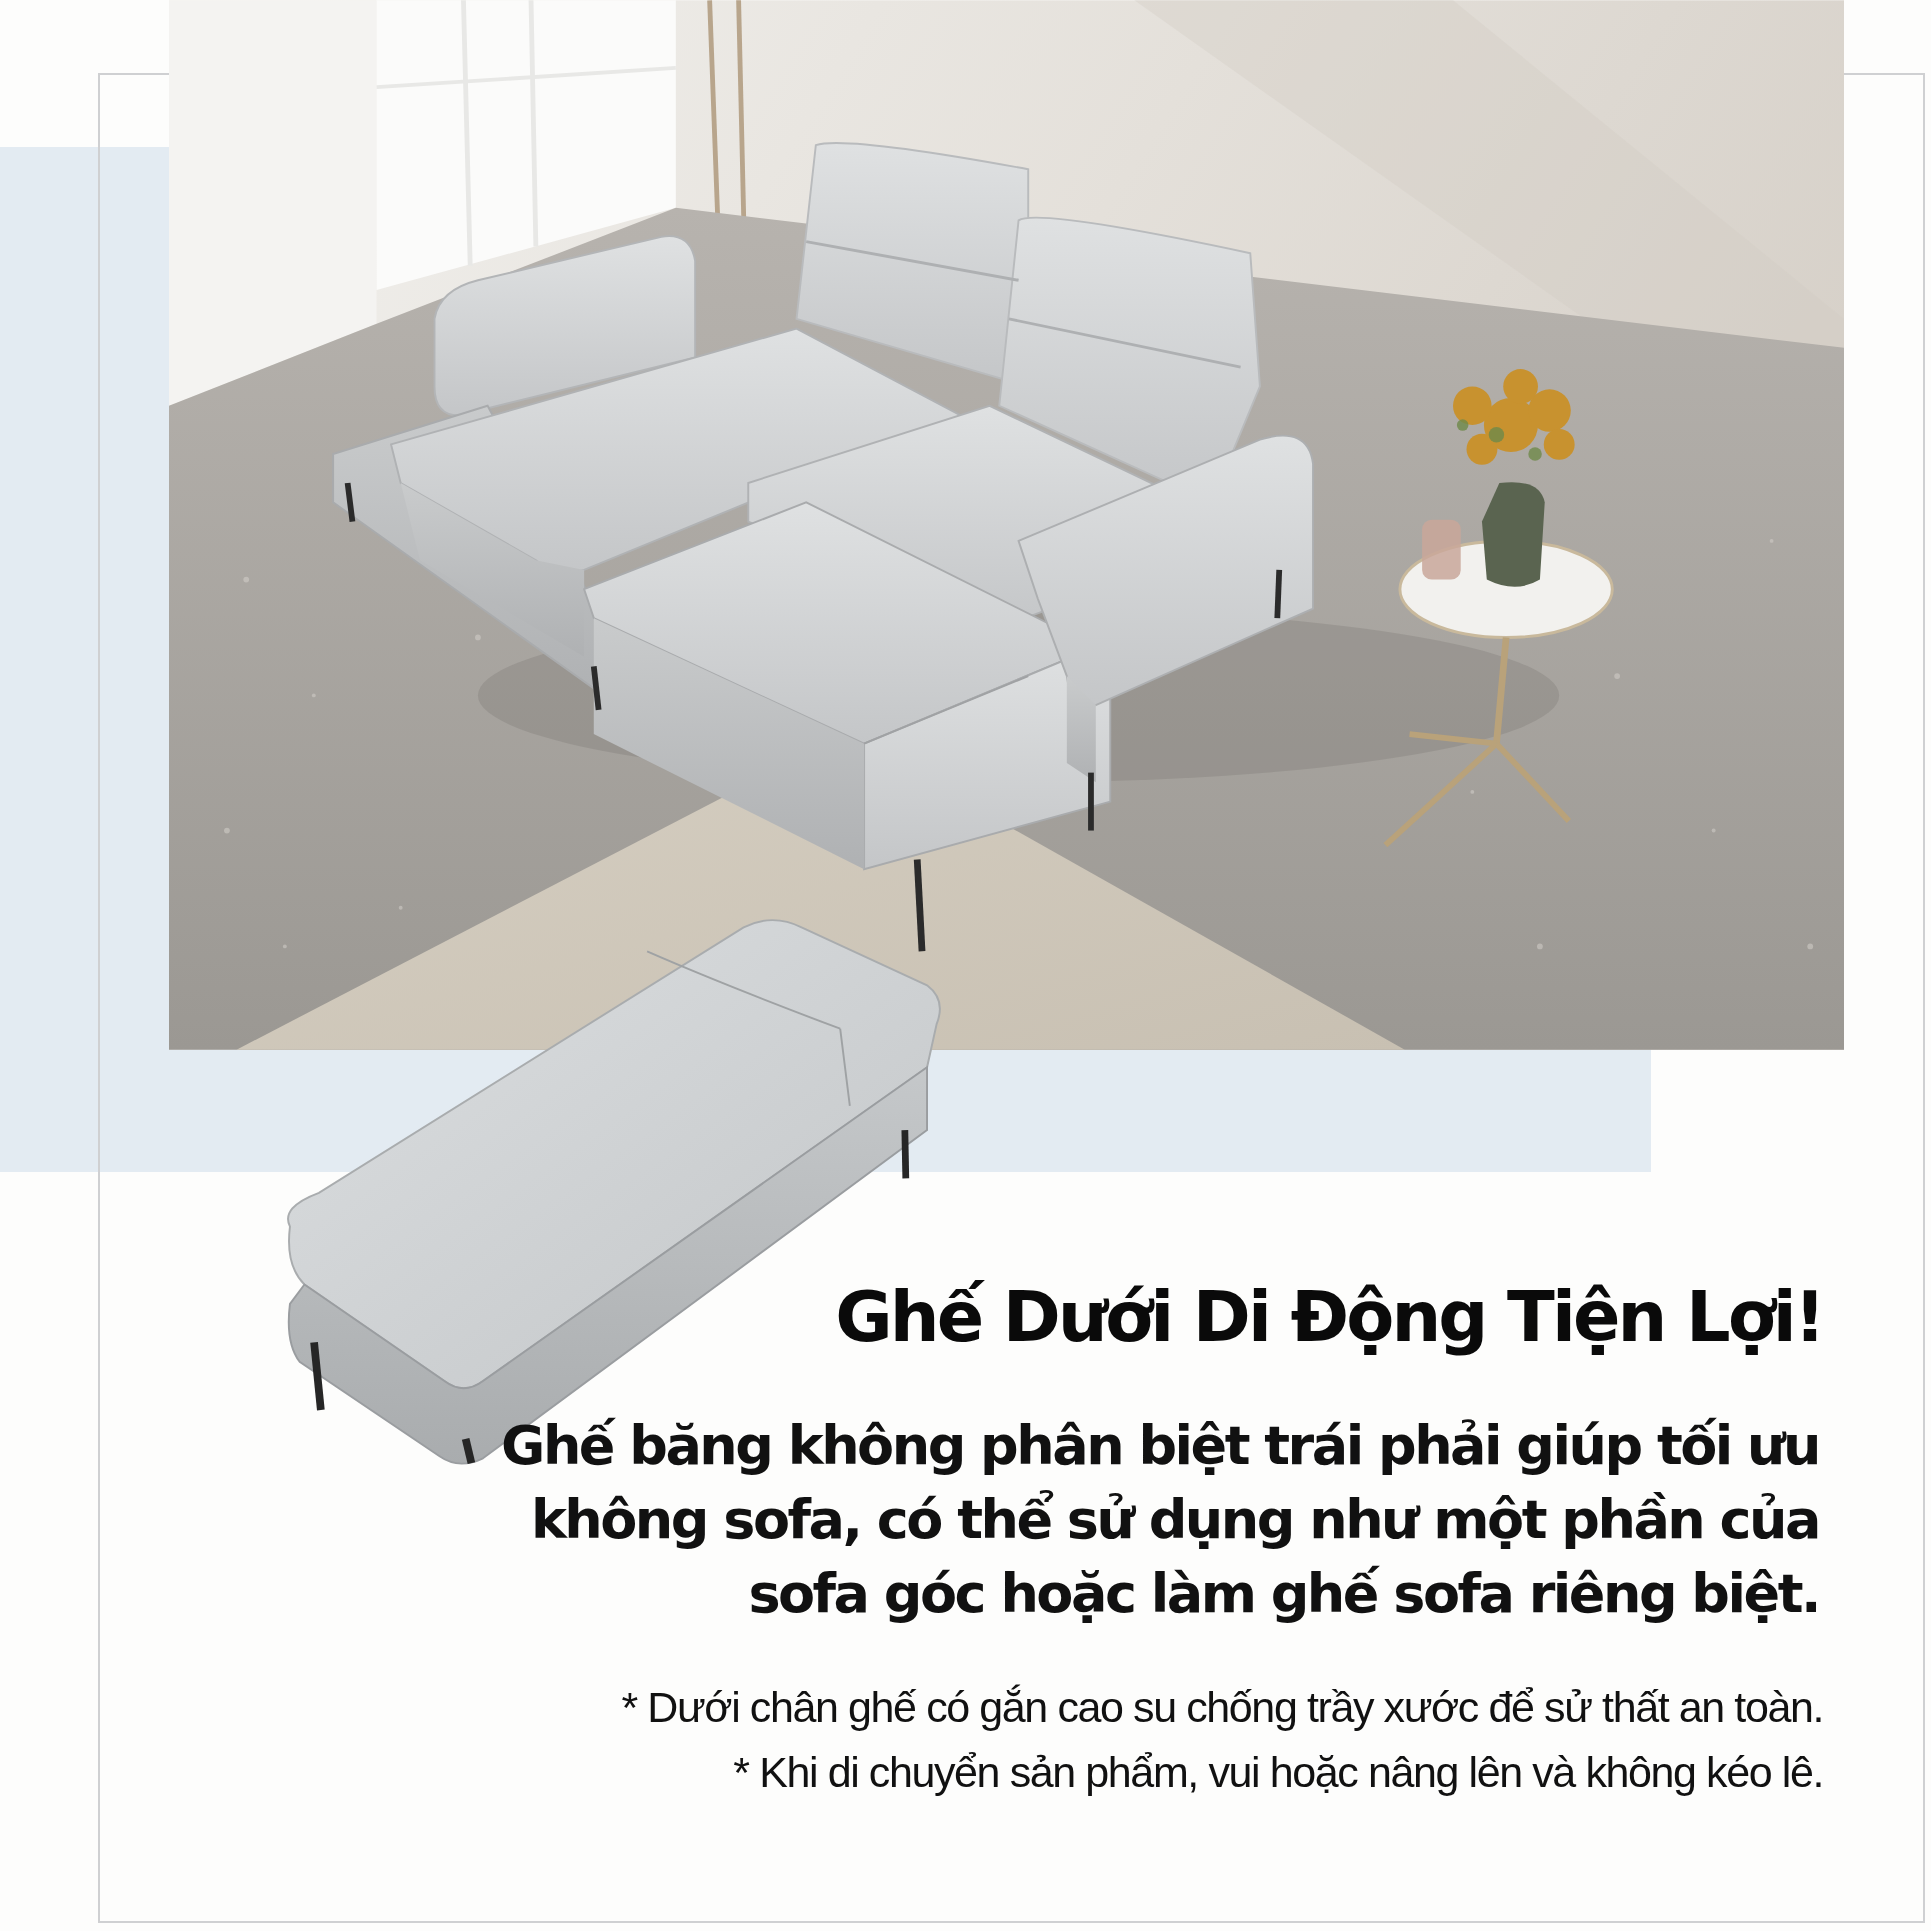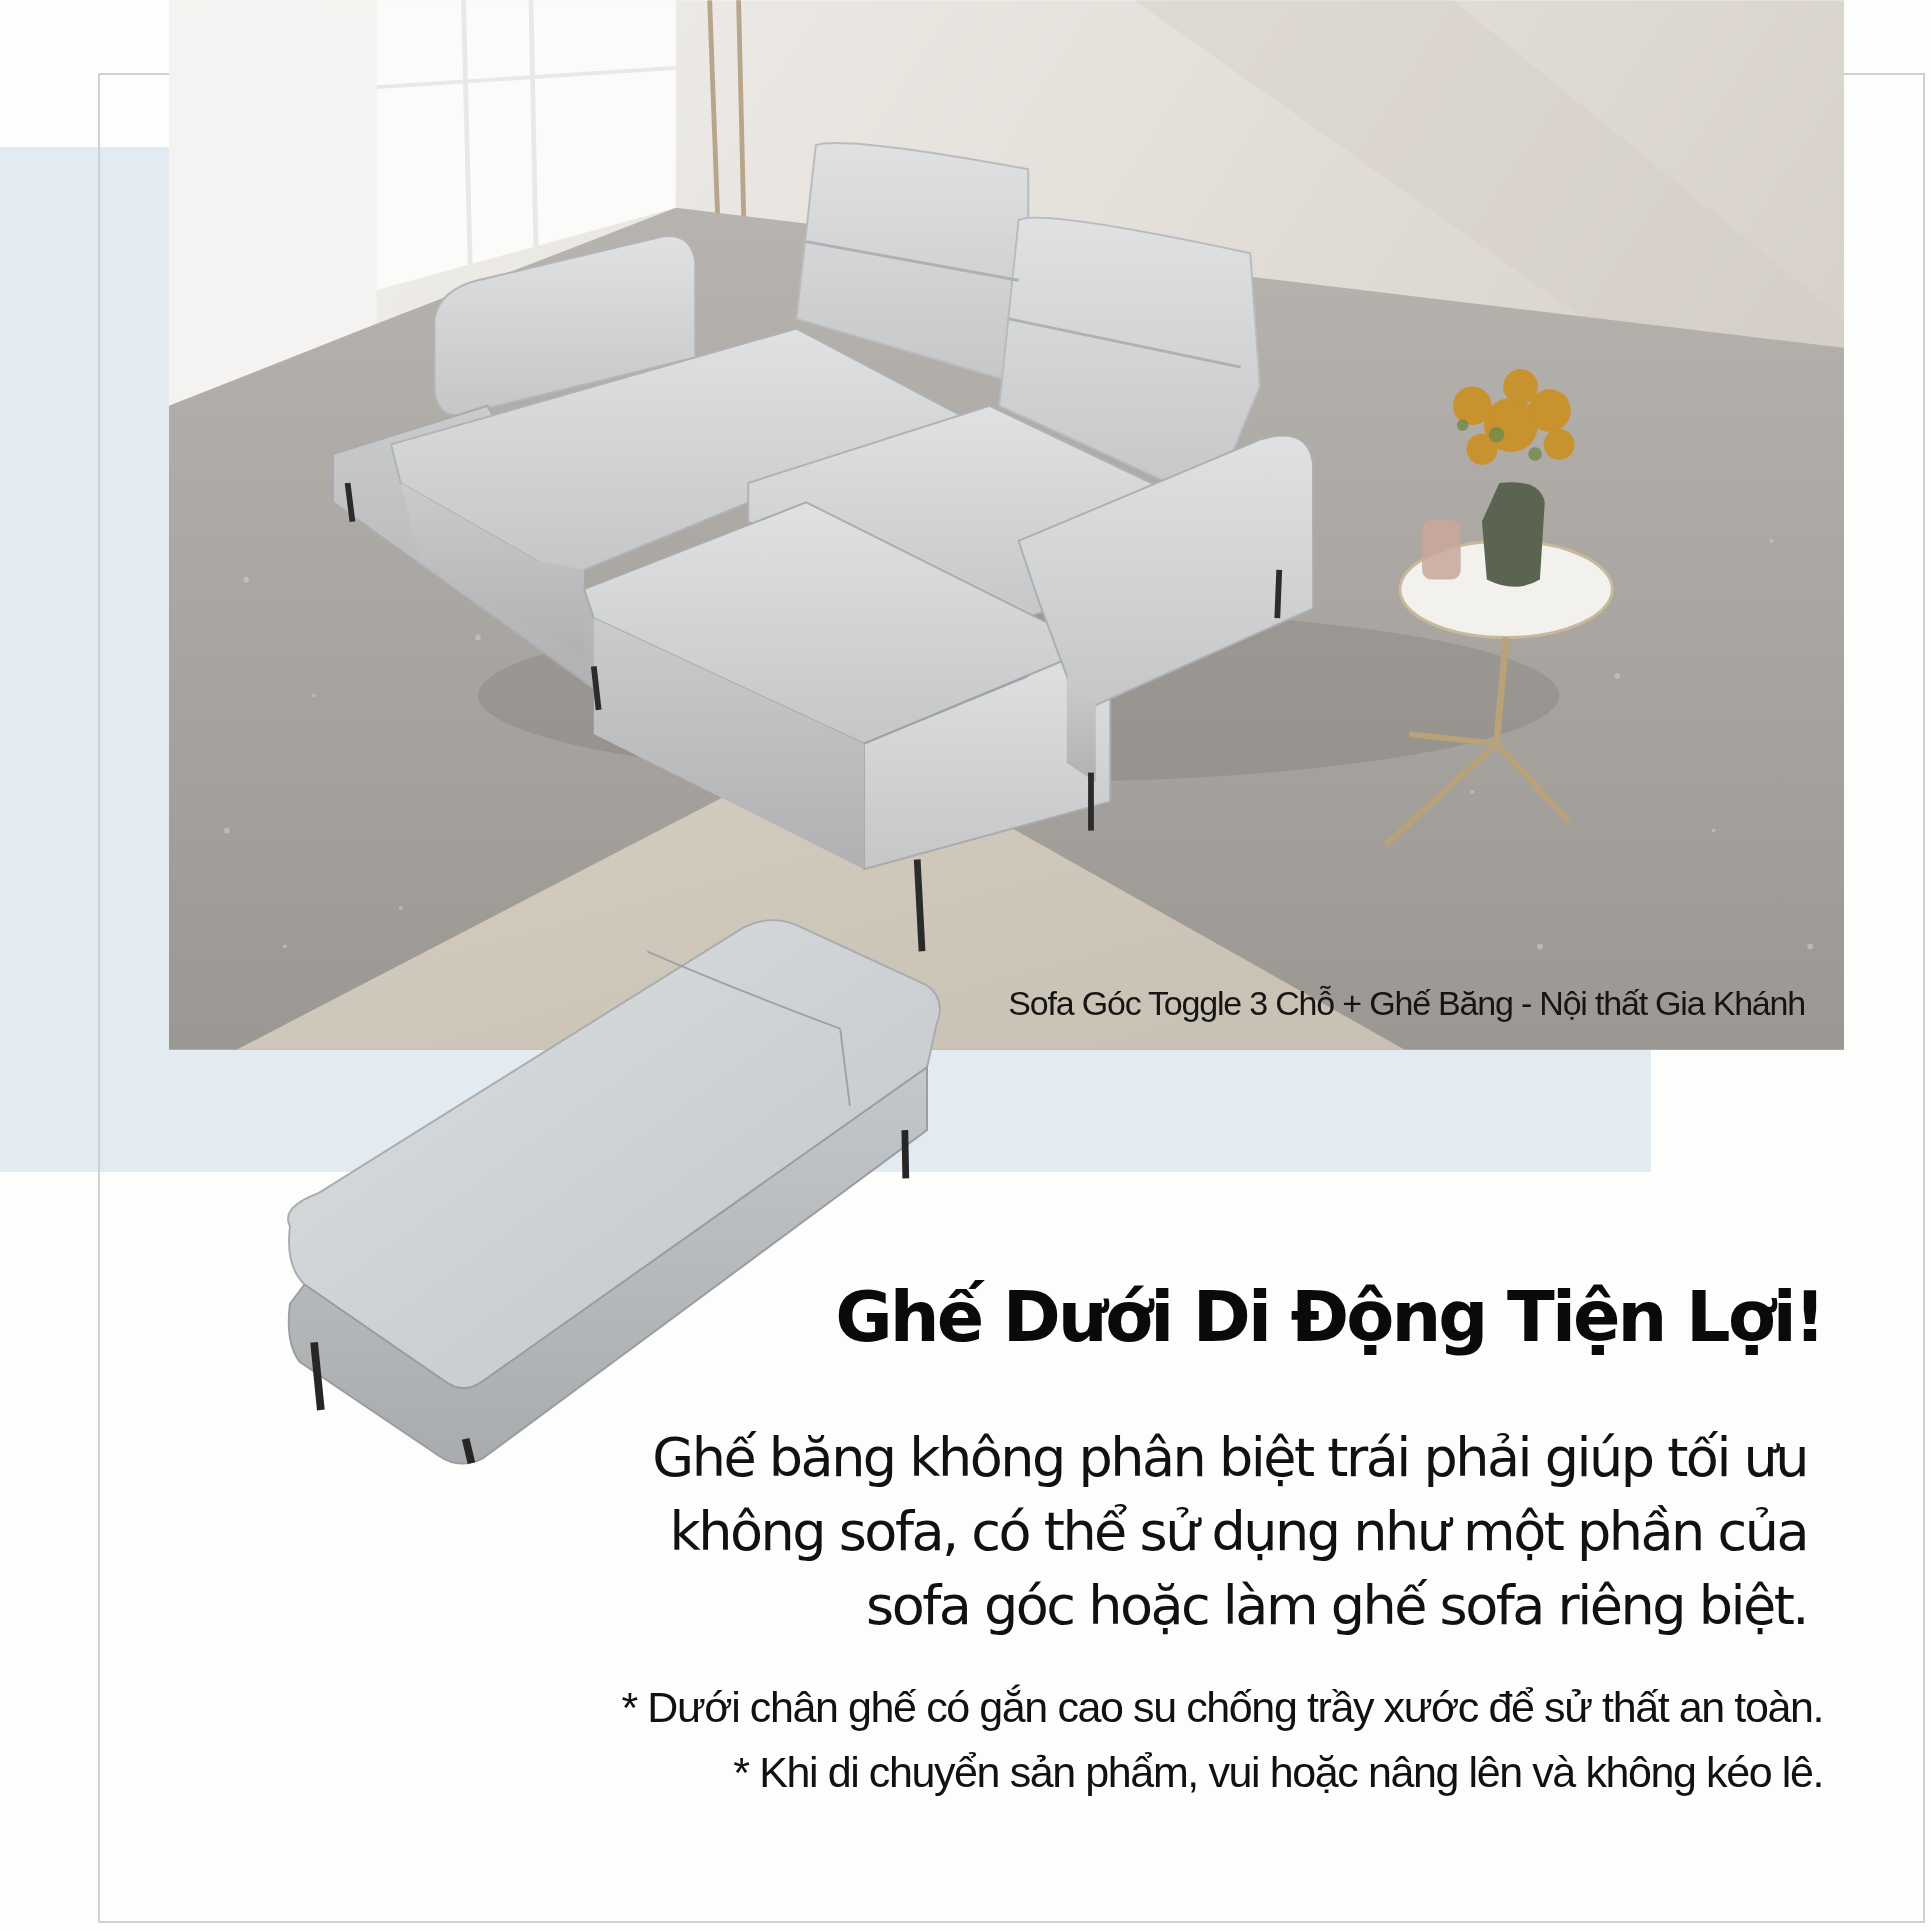--- a/index.html
+++ b/index.html
@@ -32,21 +32,22 @@
   .headline {
     position: absolute; right: 108px; top: 1276px;
     font-family: "DejaVu Sans", sans-serif; font-weight: bold;
     font-size: 70px; letter-spacing: -2.9px; color: #0a0a0a;
     white-space: nowrap; margin: 0;
   }
   .body-text {
     position: absolute; right: 108px; top: 1405px; width: 1448px;
     text-align: right; font-family: "DejaVu Sans", sans-serif;
     font-size: 54px; line-height: 74px; letter-spacing: -2.5px; color: #111;
-    margin: 16px;
+    margin: 4px;
+    font-weight: bold;
   }
   .body-text span { display: block; white-space: nowrap; }
   .notes {
     position: absolute; right: 108px; top: 1675px; width: 1641px;
     text-align: right; font-family: "Liberation Sans", sans-serif;
     font-size: 43px; line-height: 65px; letter-spacing: -1.4px; color: #111;
     margin: 0;
   }
   .notes span { display: block; white-space: nowrap; }
 </style>
@@ -168,21 +169,20 @@
         <circle cx="1440" cy="460" r="16"></circle>
         <circle cx="1360" cy="465" r="16"></circle>
       </g>
       <g fill="#6f8a4a" opacity="0.8">
         <circle cx="1375" cy="450" r="8"></circle>
           <circle cx="1415" cy="470" r="7"></circle>
           <circle cx="1340" cy="440" r="6"></circle>
       </g>
     </g>
   </svg>
-  <div class="caption">Sofa Góc Toggle 3 Chỗ + Ghế Băng - Nội thất Gia Khánh</div>
 </div>
 
 <svg class="bench" viewBox="0 0 720 610">
   <defs>
     <linearGradient id="benchTop" x1="0" y1="0" x2="1" y2="1">
       <stop offset="0" stop-color="#dcdfe1"></stop>
       <stop offset="1" stop-color="#c2c5c7"></stop>
     </linearGradient>
     <linearGradient id="benchSide" x1="0" y1="0" x2="0" y2="1">
       <stop offset="0" stop-color="#c5c8ca"></stop>

